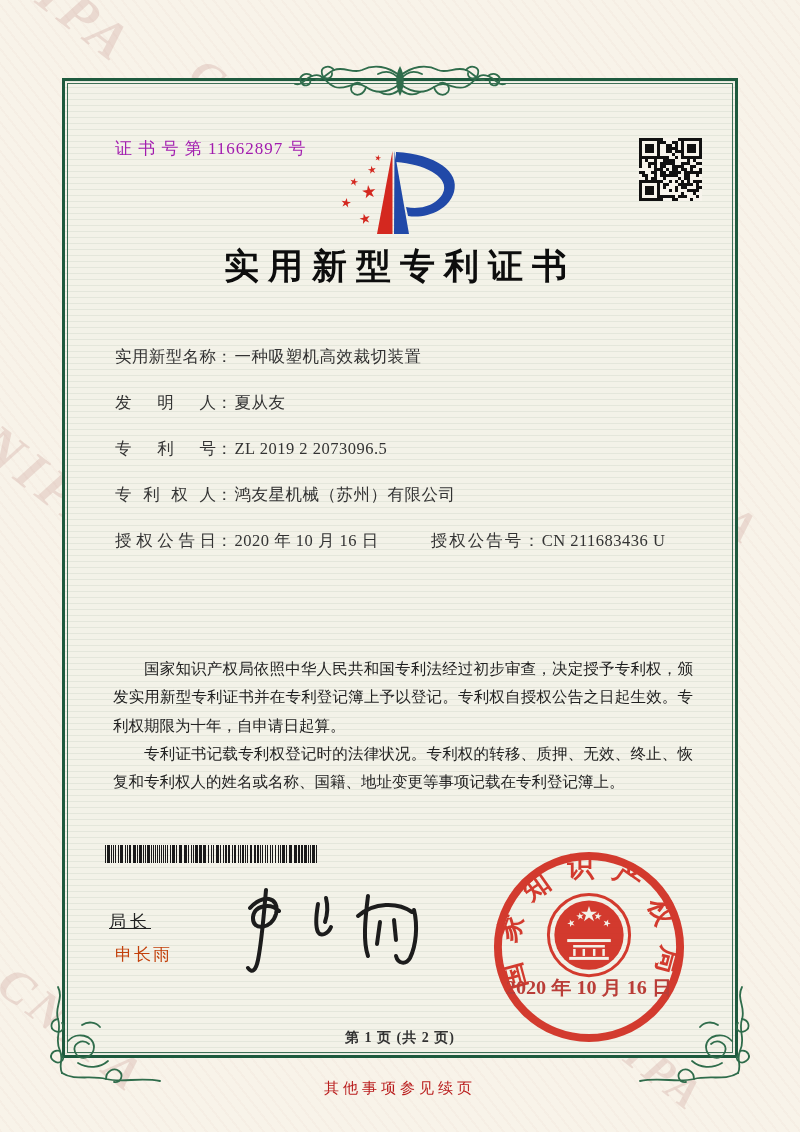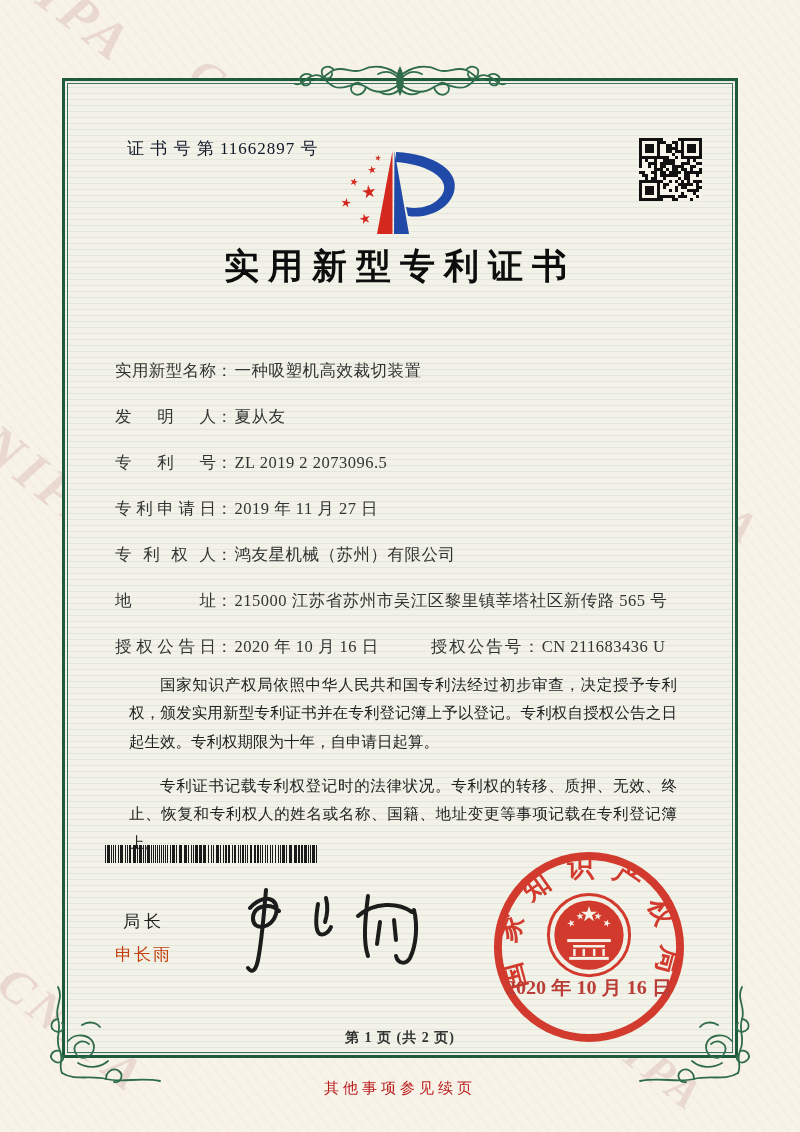--- a/index.html
+++ b/index.html
@@ -32,45 +32,45 @@
   .frame::after{
     content:"";position:absolute;inset:2px;border:1px solid rgba(30,90,62,0.85);
     pointer-events:none;
   }
   .orn{position:absolute;z-index:3;}
   .orn-top{left:290px;top:54px;}
   .orn-bl{left:48px;top:985px;}
   .orn-br{left:637px;top:985px;transform:scaleX(-1);}
   .content{position:absolute;inset:0;z-index:2;}
   .cert-no{
-    position:absolute;left:127px;top:137px;font-size:17px;color:#0f172a;letter-spacing:1px;
+    position:absolute;left:115px;top:137px;font-size:17px;color:#a21caf;letter-spacing:1px;
   }
   .logo{position:absolute;left:332px;top:124px;}
   .qr{position:absolute;left:639px;top:138px;}
   .title{
     position:absolute;left:0;right:0;top:243px;text-align:center;
     font-size:35px;font-weight:bold;color:#0d0d0d;letter-spacing:9px;
   }
-  .fields{position:absolute;left:115px;top:360px;width:580px;font-size:16.5px;color:#333;}
+  .fields{position:absolute;left:115px;top:346px;width:580px;font-size:16.5px;color:#333;}
   .frow{height:46px;white-space:nowrap;}
   .flabel{
     display:inline-block;width:101px;text-align:justify;text-align-last:justify;
     vertical-align:bottom;
   }
   .fcolon{margin-right:2px;}
   .fvalue{letter-spacing:0.5px;}
   .fpair2{margin-left:52px;}
   .fpair2 .flabel2{letter-spacing:2px;text-align:right;}
   .body-text{
     position:absolute;left:113px;top:655px;width:580px;
     font-size:15.5px;line-height:1.83;color:#222;text-align:justify;
   }
-  .body-text p{margin:16px;text-indent:2em;}
+  .body-text p{margin:0;text-indent:2em;}
   .barcode{position:absolute;left:105px;top:845px;}
-  .sig-title{position:absolute;left:123px;top:910px;font-size:17px;color:#222;letter-spacing:4px;}
+  .sig-title{position:absolute;left:109px;top:910px;font-size:17px;color:#222;letter-spacing:4px;text-decoration:underline;}
   .sig-name{position:absolute;left:115px;top:943px;font-size:17px;color:#c2410c;letter-spacing:2px;}
   .sig-script{position:absolute;left:222px;top:882px;}
   .seal{position:absolute;left:490px;top:848px;mix-blend-mode:multiply;}
   .page-info{
     position:absolute;left:0;right:0;top:1029px;text-align:center;
     font-size:14px;color:#333;letter-spacing:1px;font-weight:bold;
   }
   .cont-note{
     position:absolute;left:0;right:0;top:1079px;text-align:center;
     font-size:15px;color:#b91c1c;letter-spacing:4px;
@@ -317,27 +317,21 @@
       <div class="frow">
         <span class="flabel">实用新型名称</span><span class="fcolon">：</span><span class="fvalue">一种吸塑机高效裁切装置</span>
       </div>
       <div class="frow">
         <span class="flabel">发明人</span><span class="fcolon">：</span><span class="fvalue">夏从友</span>
       </div>
       <div class="frow">
         <span class="flabel">专利号</span><span class="fcolon">：</span><span class="fvalue">ZL 2019 2 2073096.5</span>
       </div>
       <div class="frow">
-        <span class="flabel">专利申请日</span><span class="fcolon">：</span><span class="fvalue">2019 年 11 月 27 日</span>
-      </div>
-      <div class="frow">
         <span class="flabel">专利权人</span><span class="fcolon">：</span><span class="fvalue">鸿友星机械（苏州）有限公司</span>
-      </div>
-      <div class="frow">
-        <span class="flabel">地址</span><span class="fcolon">：</span><span class="fvalue">215000 江苏省苏州市吴江区黎里镇莘塔社区新传路 565 号</span>
       </div>
       <div class="frow">
         <span class="flabel">授权公告日</span><span class="fcolon">：</span><span class="fvalue">2020 年 10 月 16 日</span><span class="fpair2"><span class="flabel2">授权公告号</span><span class="fcolon">：</span><span class="fvalue">CN 211683436 U</span></span>
       </div>
     </div>
 
     <div class="body-text">
       <p>国家知识产权局依照中华人民共和国专利法经过初步审查，决定授予专利权，颁发实用新型专利证书并在专利登记簿上予以登记。专利权自授权公告之日起生效。专利权期限为十年，自申请日起算。</p>
       <p>专利证书记载专利权登记时的法律状况。专利权的转移、质押、无效、终止、恢复和专利权人的姓名或名称、国籍、地址变更等事项记载在专利登记簿上。</p>
     </div>

